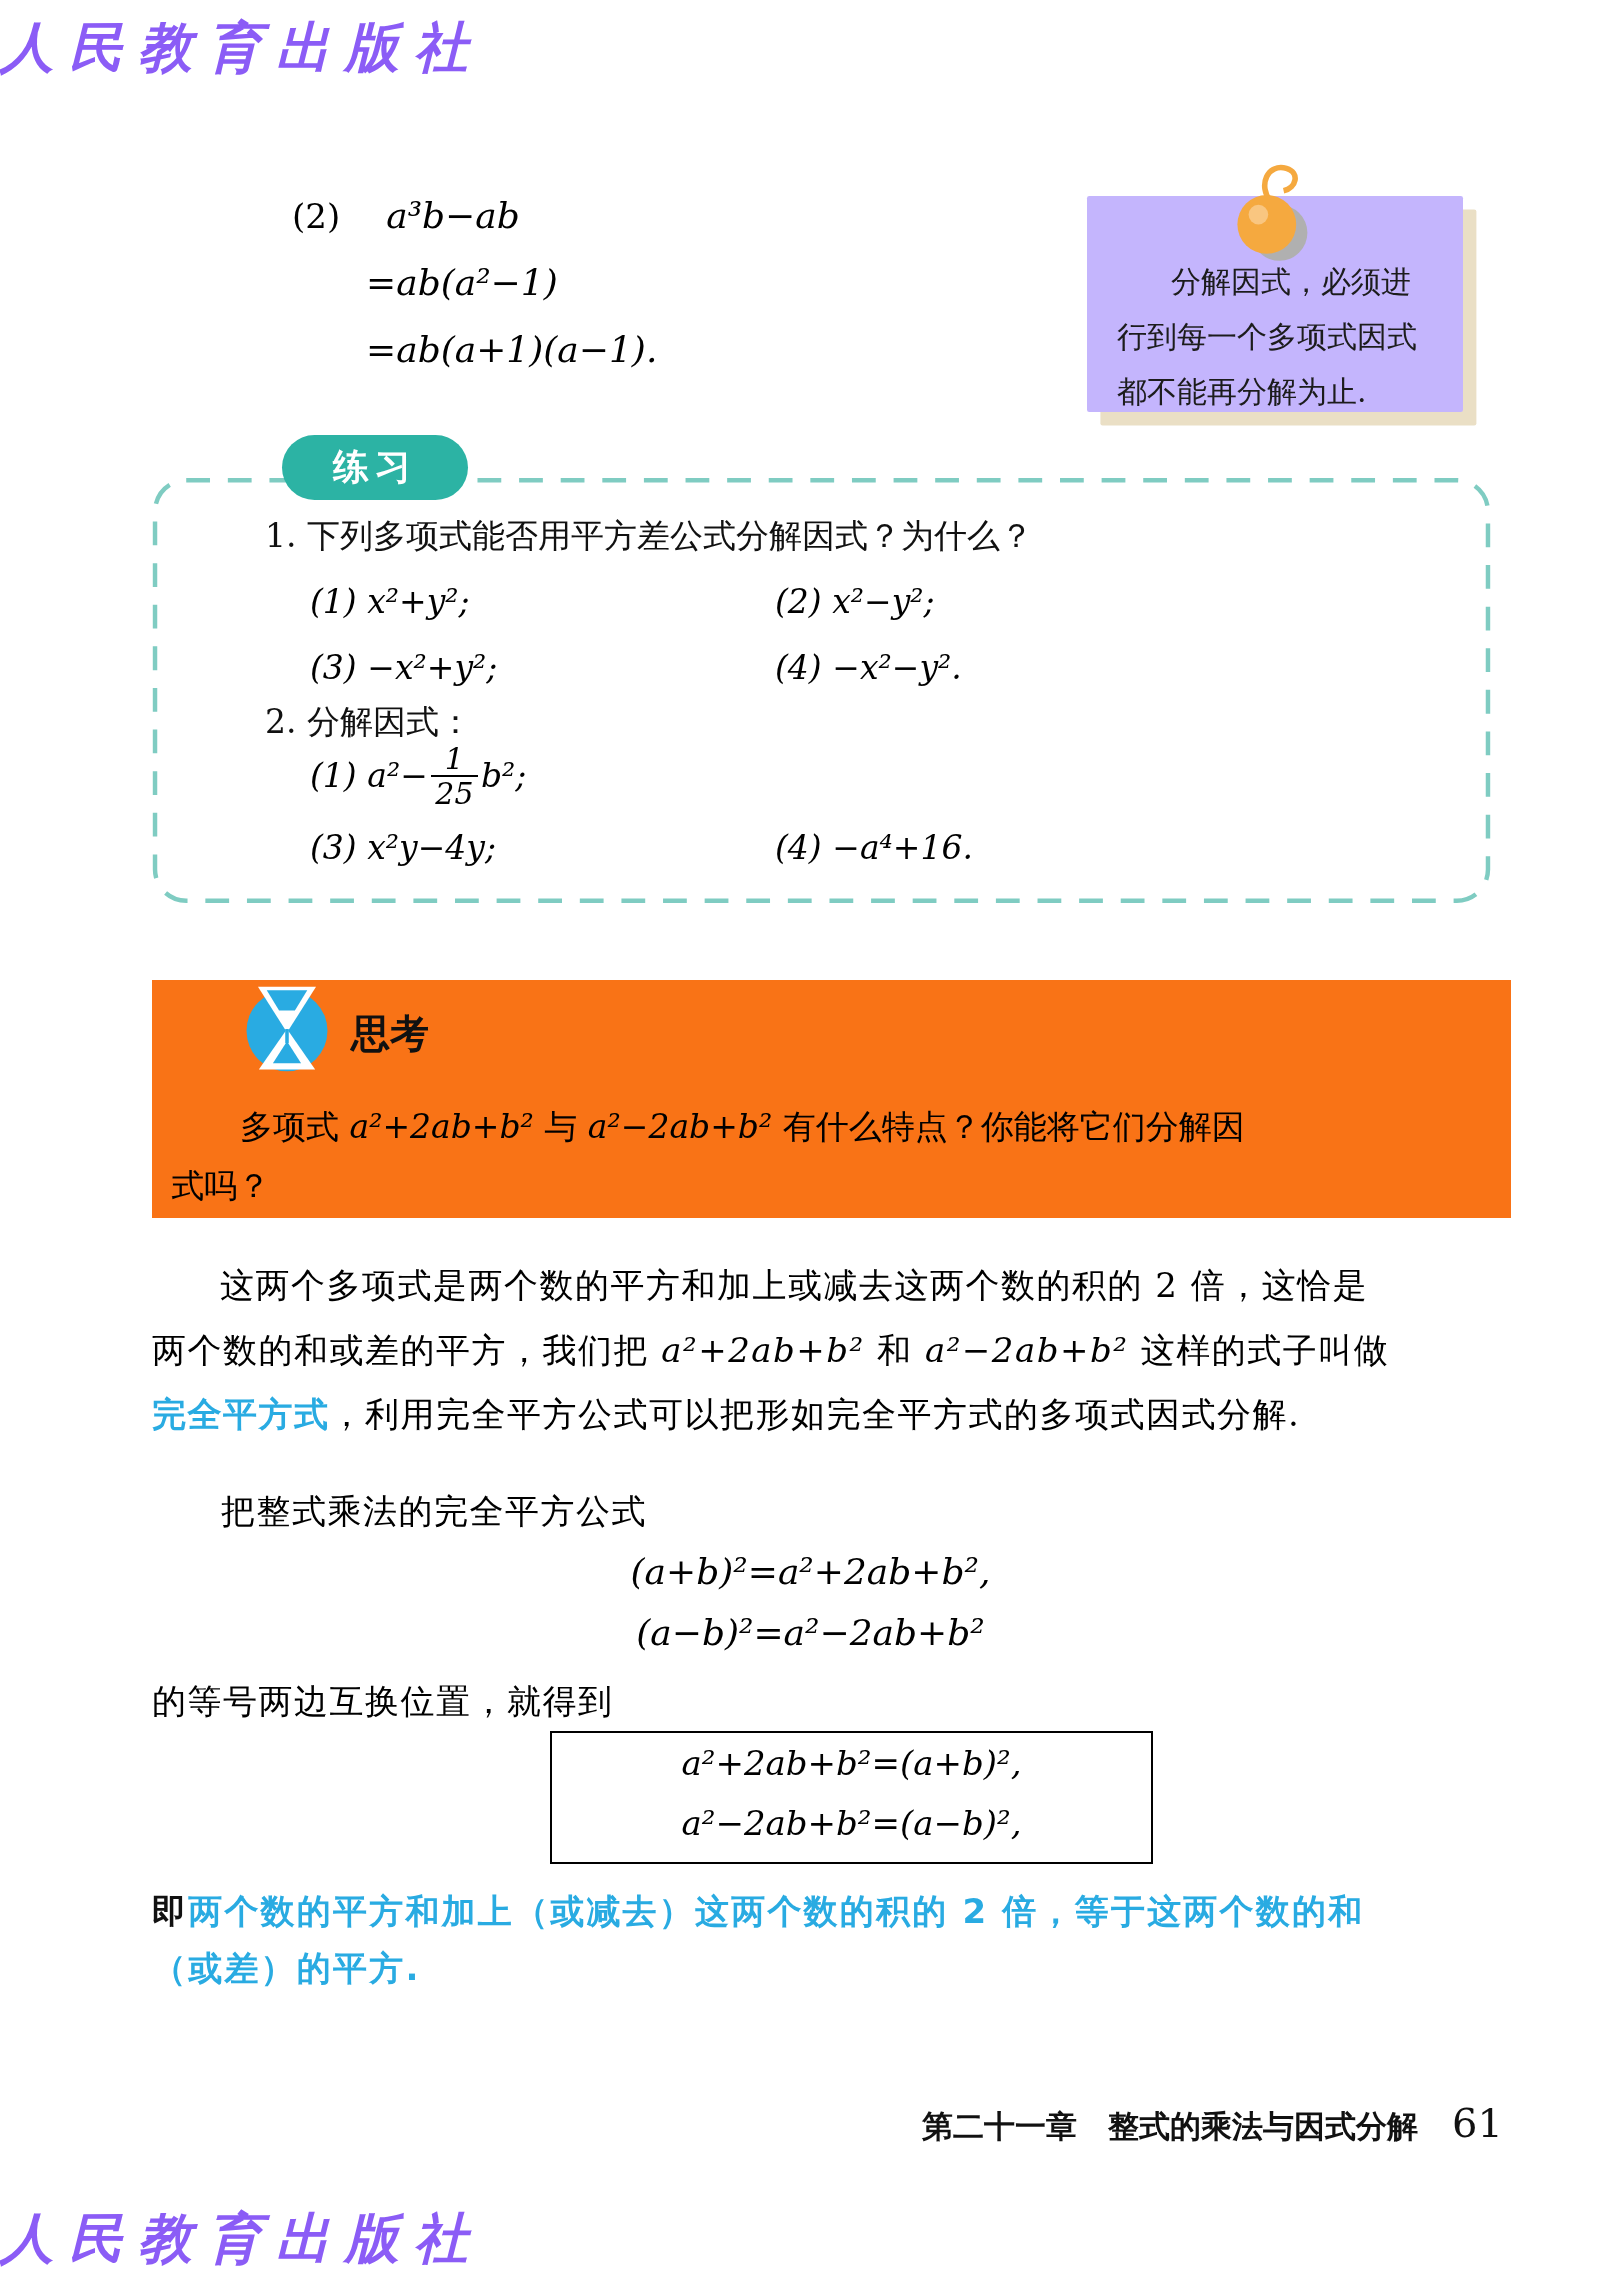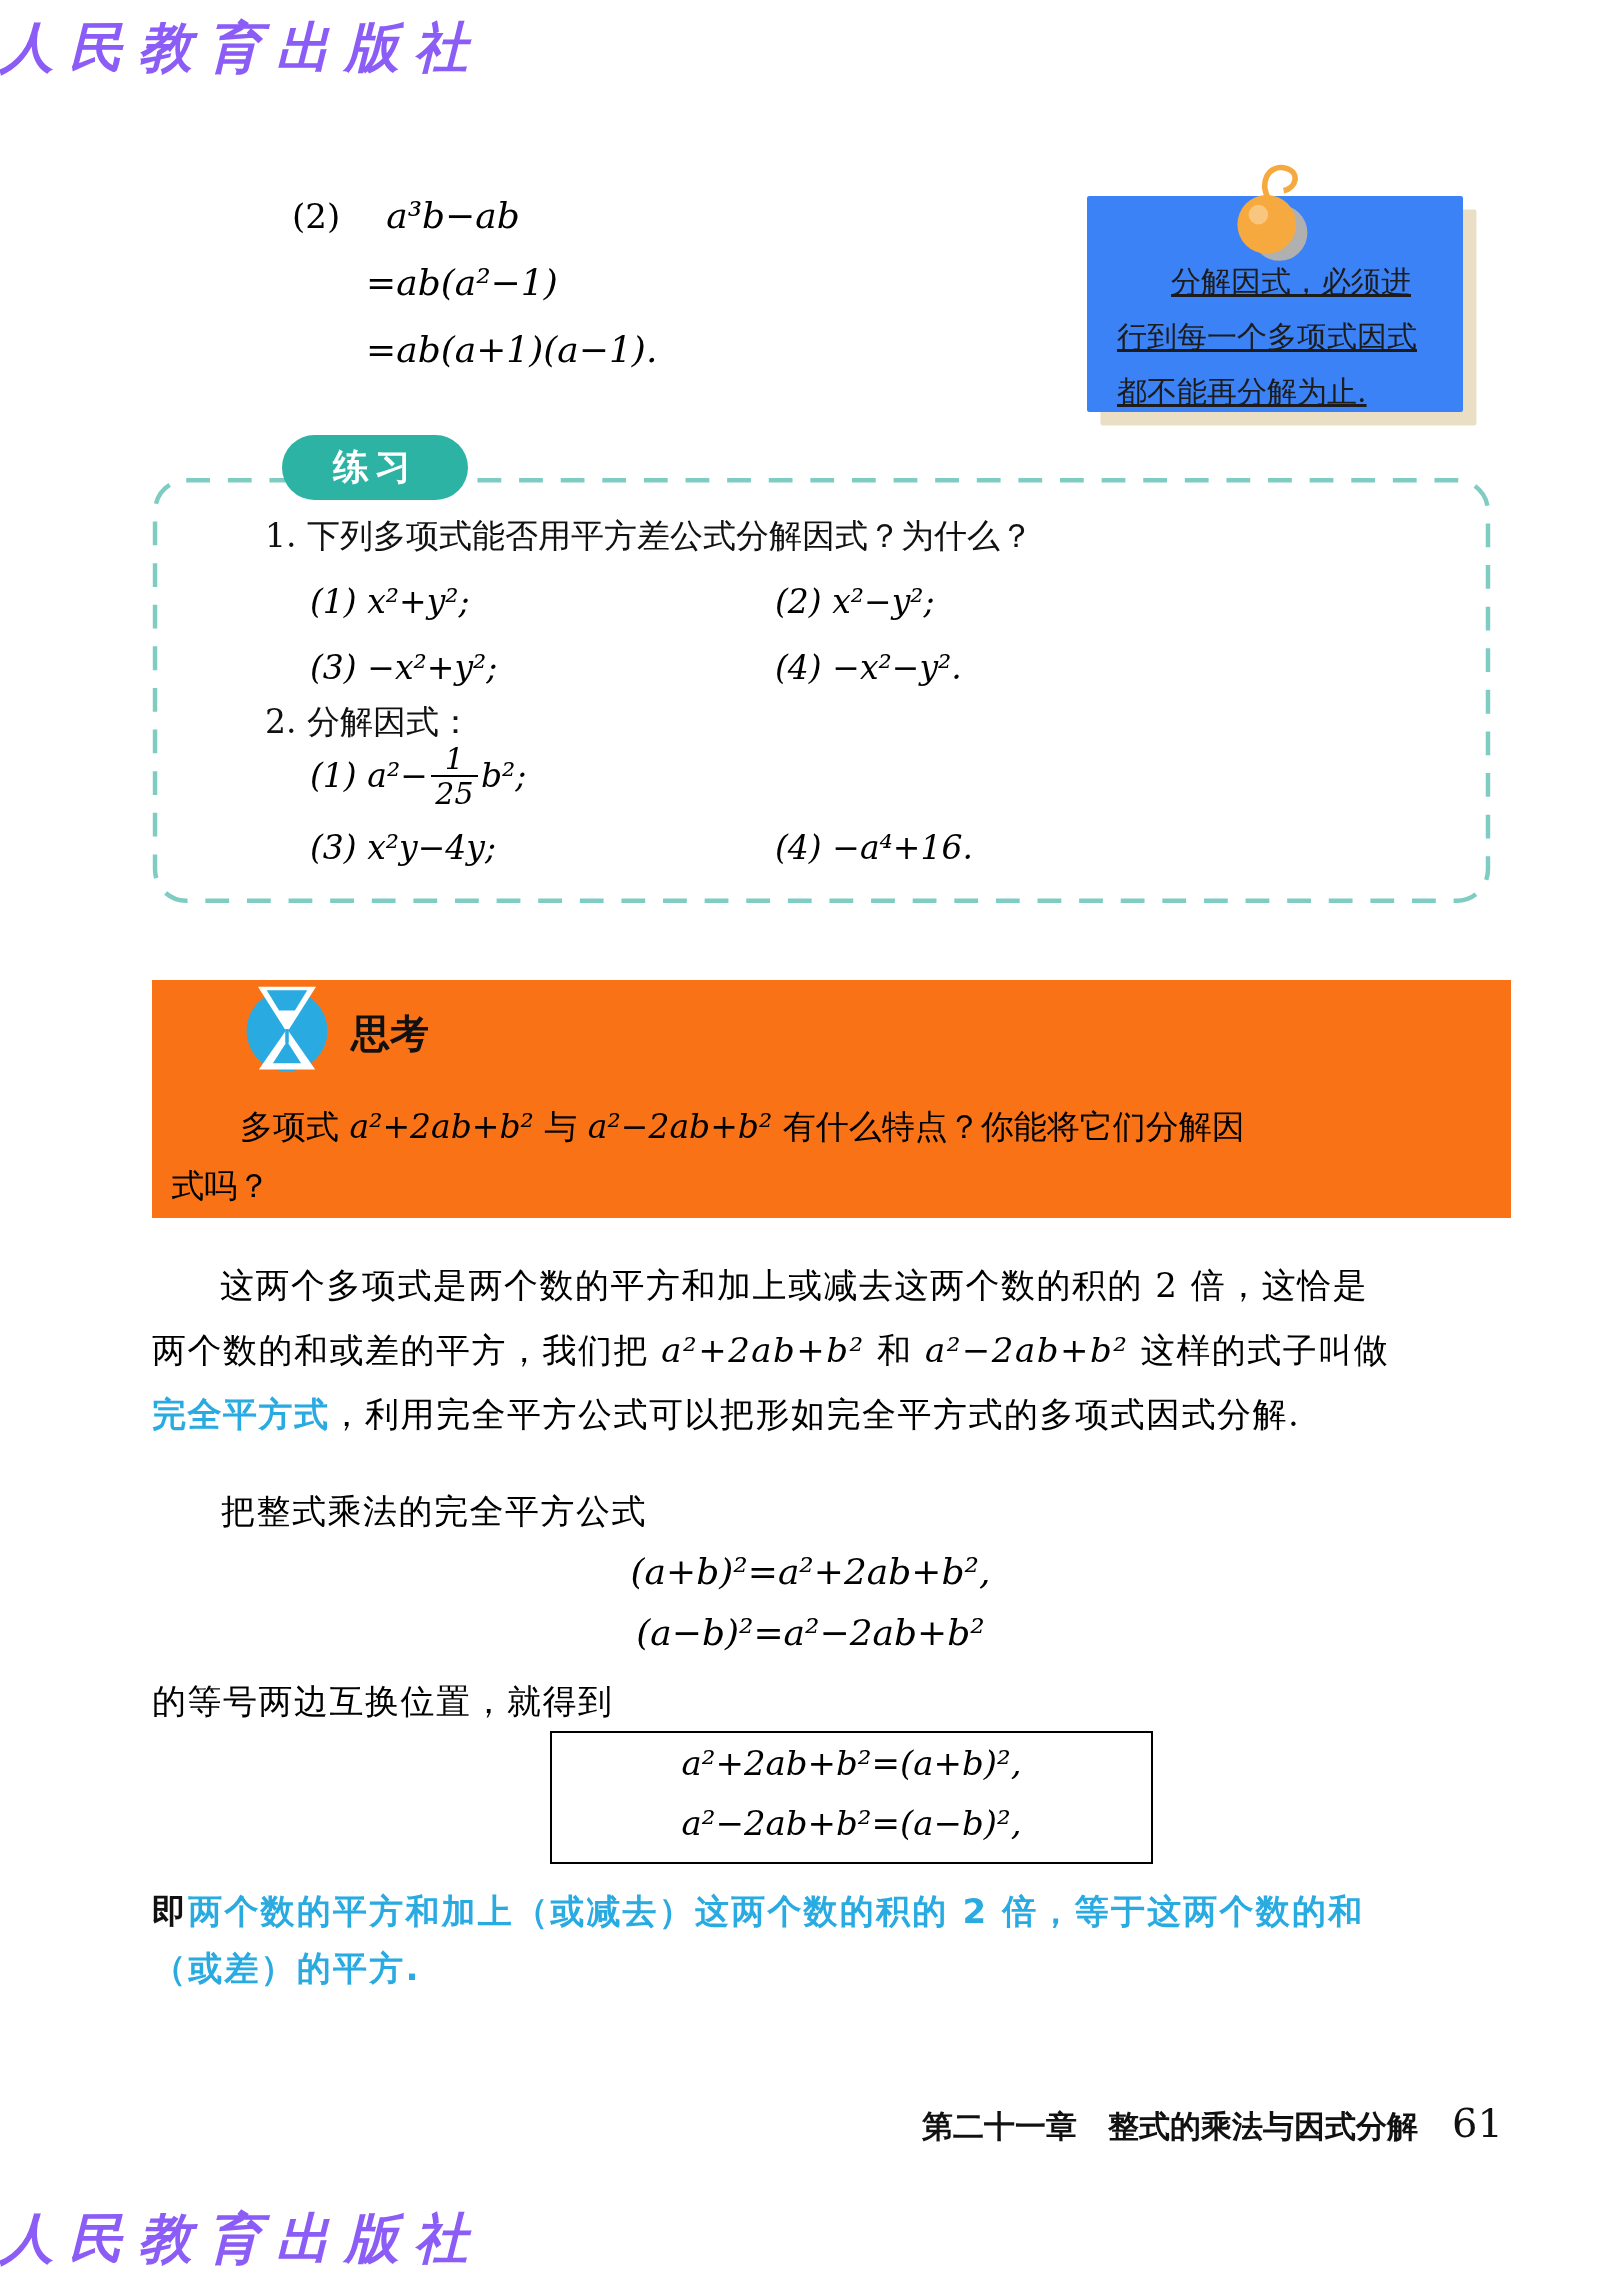--- a/index.html
+++ b/index.html
@@ -11,23 +11,23 @@
   .logo{position:absolute;left:0;width:100%;
         font-family:"DejaVu Serif",serif;font-style:italic;font-weight:bold;
         font-size:54px;letter-spacing:15px;color:#8b5cf6;}
 
   
   .math{font-family:"DejaVu Serif",serif;font-style:italic;font-size:36px;color:#000;}
   .we-label{font-family:"DejaVu Serif",serif;font-size:34px;color:#000;margin-right:46px;}
 
   
   .note{position:absolute;left:1087px;top:196px;width:376px;height:216px;
-        background:#3b82f6;box-shadow:13.4px 13.4px 0 0 #eadfc5;border-radius:2.2px;
+        background:#c4b5fd;box-shadow:13.4px 13.4px 0 0 #eadfc5;border-radius:2.2px;
         font-family:"DejaVu Serif",serif;font-size:30px;line-height:55px;color:#1c1c1c;
-        padding:58px 27px 0 30px;box-sizing:border-box;text-decoration:underline;}
+        padding:58px 27px 0 30px;box-sizing:border-box;}
   .note .indent{text-indent:54px;}
   .pin{position:absolute;left:141px;top:-36px;width:86px;height:112px;}
 
   
   .practice{position:absolute;left:152px;top:478px;width:1339px;height:425px;}
   .badge{position:absolute;left:130px;top:-43px;width:186px;height:65px;background:#2cb3a4;
          border-radius:34px;display:flex;align-items:center;justify-content:center;
          color:#fff;font-size:36px;font-weight:bold;letter-spacing:6px;}
   .p-prompt{position:absolute;font-family:"DejaVu Serif",serif;font-size:33px;color:#111;white-space:nowrap;}
   .p-item{position:absolute;font-family:"DejaVu Serif",serif;font-style:italic;font-size:33px;

